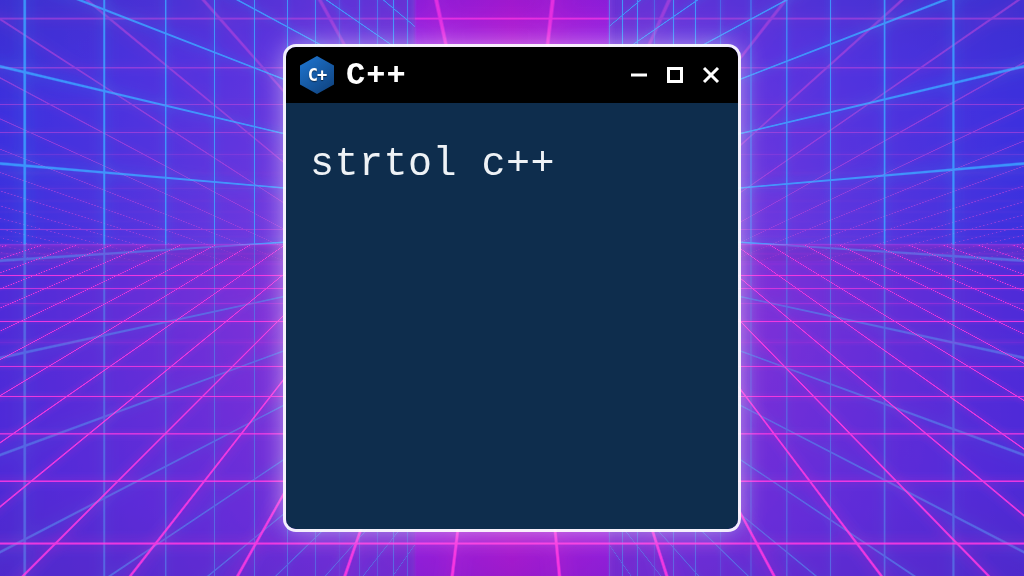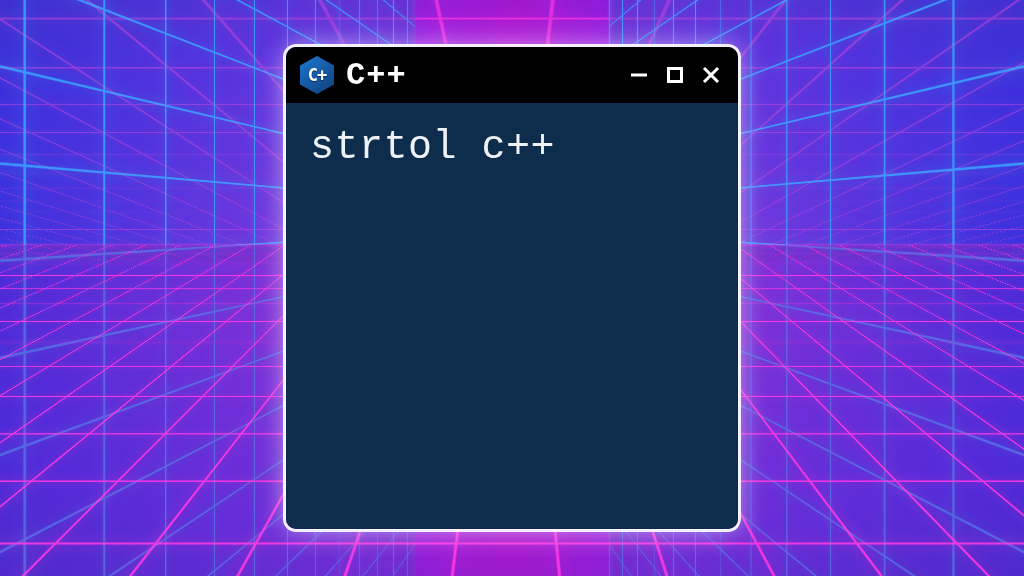--- a/index.html
+++ b/index.html
@@ -116,21 +116,21 @@
     .winbtns{display:flex; align-items:center; gap:6px;}
     .winbtn{
       width:30px; height:30px;
       display:flex; align-items:center; justify-content:center;
       color:#fff; cursor:pointer; border-radius:3px;
     }
     .winbtn svg{stroke:#fff; stroke-width:3; fill:none;}
 
     .client{
       flex:1; background:#0e2d4d;
-      padding:22px 24px;
+      padding:39px 24px;
     }
     .codeline{
       font-family:Consolas,"Courier New",monospace;
       color:#eef2f6; font-size:40px; letter-spacing:0.5px;
       white-space:pre;
     }
   </style>
 </head>
 <body>
 

